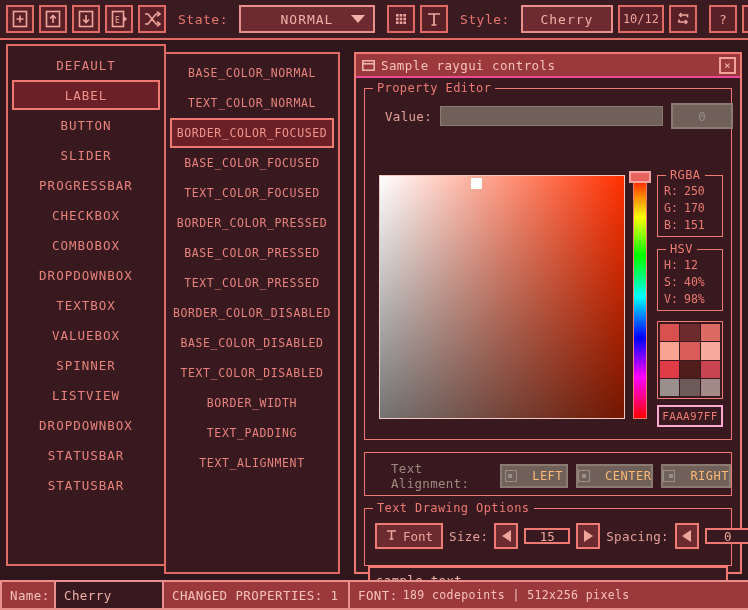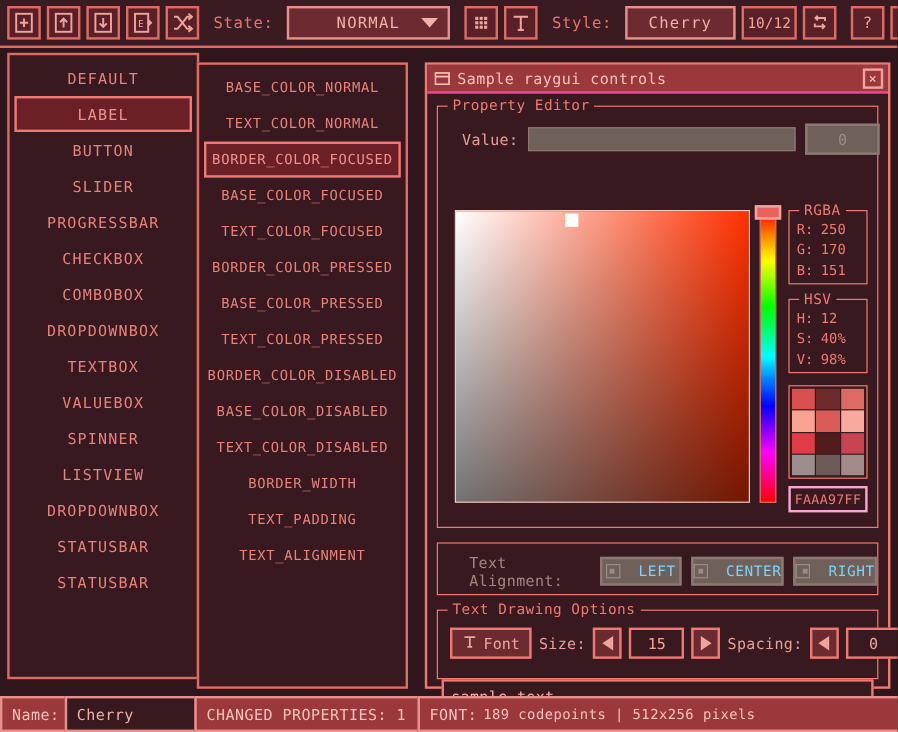--- a/index.html
+++ b/index.html
@@ -177,21 +177,21 @@
     position: absolute; left: 292px; top: 316px; width: 66px; height: 22px;
     border: 2px solid #f9a8d4; background: #38191f;
     display: flex; align-items: center; justify-content: center;
     color: #ef7a72; font-size: 11px; letter-spacing: 0.3px;
   }
 
   .align-btn {
     width: 78px; height: 24px;
     border: 2px solid #8a7a72; background: #6f6059;
     display: flex; align-items: center; justify-content: center; gap: 15px;
-    color: #7dd3fc; font-size: 12px; letter-spacing: 0.5px;
+    color: #fdba74; font-size: 12px; letter-spacing: 0.5px;
   }
   .align-glyph {
     width: 12px; height: 12px; border: 1.5px solid #9a8d86;
     position: relative;
   }
   .align-glyph::after {
     content: ""; position: absolute; top: 2.5px;
     width: 4px; height: 4px; background: #9a8d86;
   }
   .align-glyph.l::after { left: 1.5px; }
@@ -209,21 +209,21 @@
     border: 2px solid #ef7a72; background: #6b2b31;
     display: flex; align-items: center; justify-content: center;
   }
   .arrow-btn .tri {
     width: 0; height: 0;
     border-top: 6px solid transparent; border-bottom: 6px solid transparent;
   }
   .arrow-btn .tri.left  { border-right: 9px solid #f0a59c; }
   .arrow-btn .tri.right { border-left: 9px solid #f0a59c; }
   .num-box {
-    width: 46px; height: 26px;
+    width: 46px; height: 16px;
     border: 2px solid #ef7a72; background: #38191f;
     display: flex; align-items: center; justify-content: center;
     color: #f0a59c; font-size: 12.5px;
   }
   #sample-textbox {
     position: absolute; left: 12px; top: 512px; width: 360px; height: 28px;
     border: 2px solid #ef7a72; background: #38191f;
     display: flex; align-items: center; padding-left: 6px;
     color: #f2b0a8; font-size: 12.5px; letter-spacing: 0.3px;
   }

